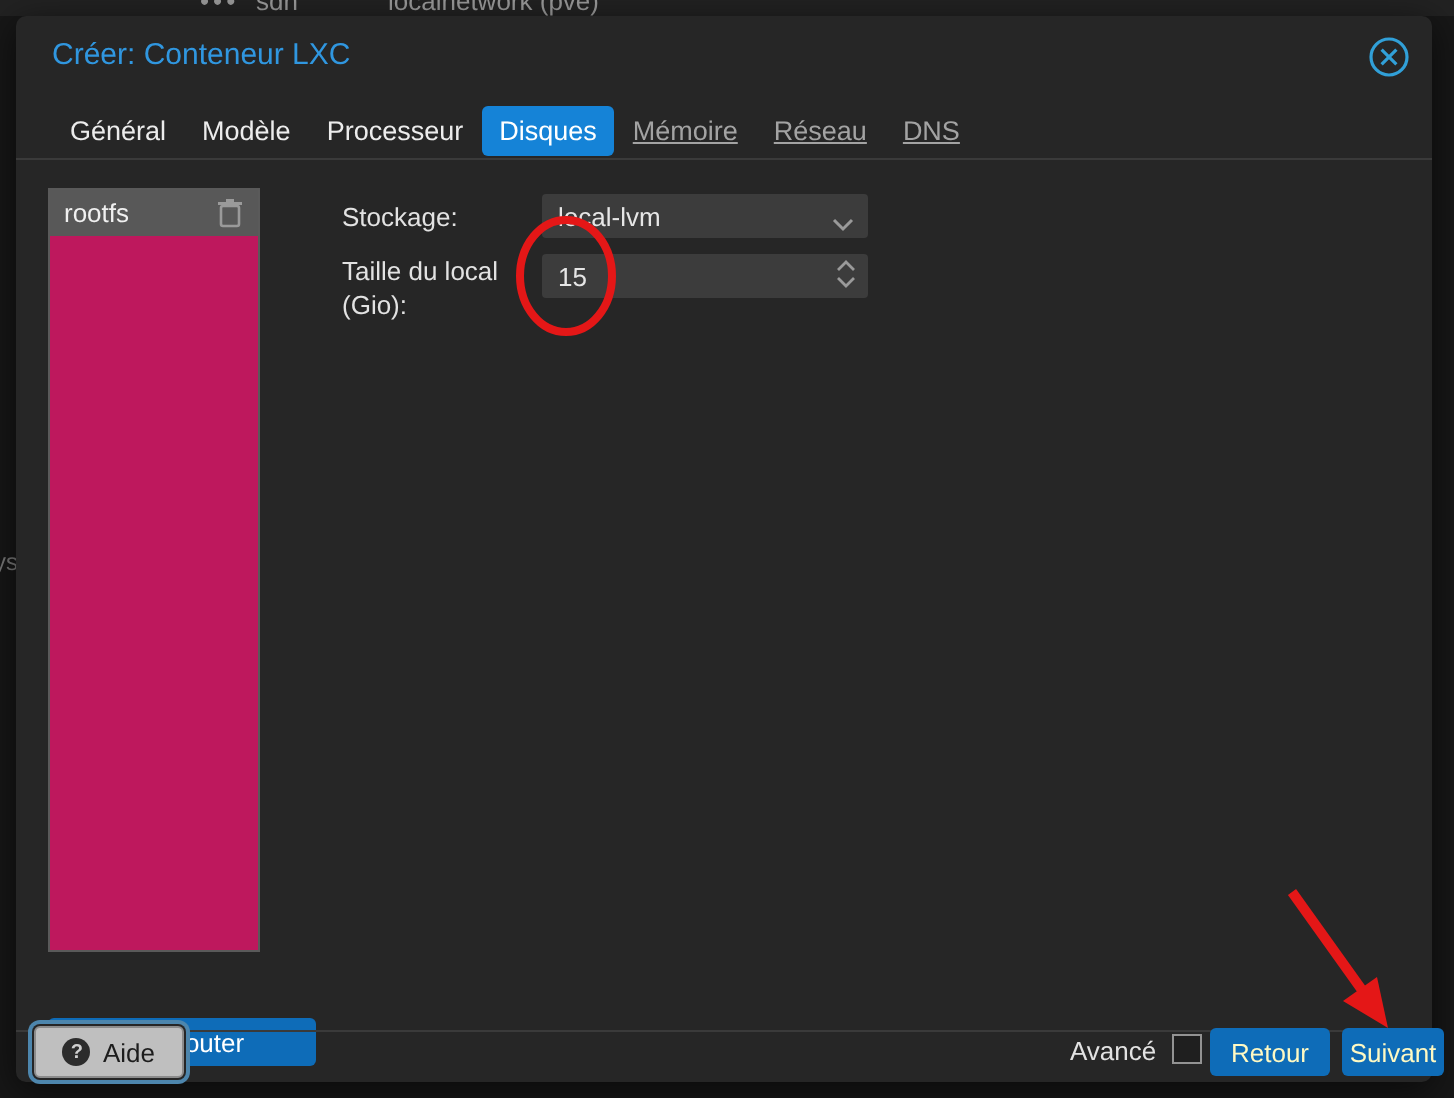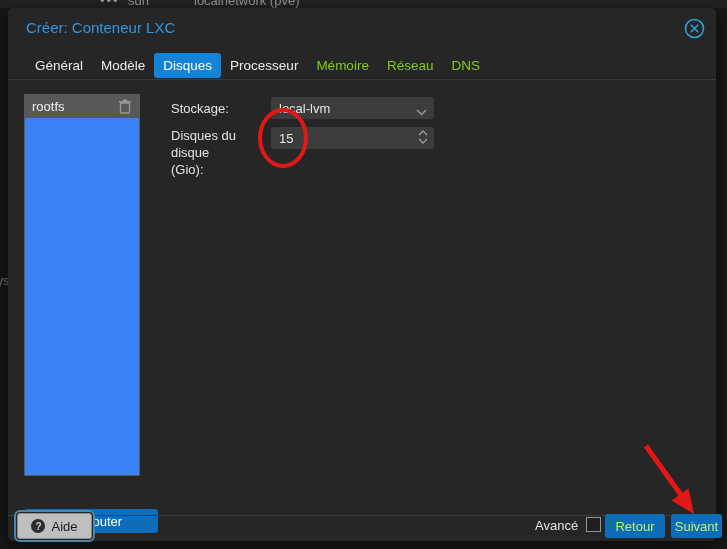--- a/index.html
+++ b/index.html
@@ -38,26 +38,26 @@
   
   .tabbar {
     position: absolute; left: 18px; top: 44px; right: 18px; height: 27px;
     display: flex; align-items: center; 
   }
   .tab {
     font-size: 13.5px; color: #ececec; padding: 5px 9px; border-radius: 3px;
     white-space: nowrap;
   }
   .tab.active { background: #1583d7; color: #fff; }
-  .tab.disabled { color: #84cc16; }
+  .tab.disabled { color: #a3a3a3; text-decoration: underline; }
   .tab-sep { position: absolute; left: 0; top: 71px; width: 708px; height: 1px; background: #3a3a3a; }
   
   .disk-panel {
-    position: absolute; left: 16px; top: 86px; width: 116px; height: 382px;
-    background: #3b82f6; border: 1px solid #5a5a5a;
+    position: absolute; left: 16px; top: 86px; width: 106px; height: 382px;
+    background: #be185d; border: 1px solid #5a5a5a;
   }
   .disk-row {
     height: 23px; background: #585858; color: #f0f0f0; font-size: 13px;
     display: flex; align-items: center; padding: 0 7px; position: relative;
   }
   .disk-row .trash { position: absolute; right: 7px; top: 4px; width: 14px; height: 15px; }
   .add-btn {
     position: absolute; left: 16px; top: 473px; width: 134px; height: 24px;
     background: #0e6cb8; border: none; border-radius: 3px; color: #fff;
     font-size: 13px; font-family: "Liberation Sans", sans-serif;
@@ -89,21 +89,21 @@
     width: 14px; height: 14px; border-radius: 50%; background: #2c2c2c; color: #cfcfcf;
     font-size: 10px; font-weight: bold; display: flex; align-items: center; justify-content: center;
   }
   .advanced-label { position: absolute; left: 527px; top: 510px; font-size: 13px; color: #e2e2e2; }
   .advanced-cb {
     position: absolute; left: 578px; top: 509px; width: 15px; height: 15px;
     background: #1f1f1f; border: 1px solid #939393; cursor: pointer;
   }
   .btn-blue {
     position: absolute; top: 506px; height: 24px; background: #0e6cb8; border: none;
-    border-radius: 3px; color: #bef264; font-size: 13px; font-family: "Liberation Sans", sans-serif;
+    border-radius: 3px; color: #fef9c3; font-size: 13px; font-family: "Liberation Sans", sans-serif;
     cursor: pointer;
   }
   .btn-back { left: 597px; width: 60px; }
   .btn-next { left: 663px; width: 51px; }
   
   .annotation-overlay {
     position: absolute; left: 0; top: 0; width: 727px; height: 549px;
     pointer-events: none; z-index: 5;
   }
 </style>
@@ -124,22 +124,22 @@
   <div class="close-btn">
     <svg width="21" height="21" viewBox="0 0 21 21">
       <circle cx="10.5" cy="10.5" r="9" fill="none" stroke="#31a0d8" stroke-width="1.6"></circle>
       <path d="M6.8 6.8 L14.2 14.2 M14.2 6.8 L6.8 14.2" stroke="#31a0d8" stroke-width="1.6" fill="none"></path>
     </svg>
   </div>
 
   <div class="tabbar">
     <div class="tab">Général</div>
     <div class="tab">Modèle</div>
+    <div class="tab">Processeur</div>
     <div class="tab active">Disques</div>
-    <div class="tab">Processeur</div>
     <div class="tab disabled">Mémoire</div>
     <div class="tab disabled">Réseau</div>
     <div class="tab disabled">DNS</div>
   </div>
   <div class="tab-sep"></div>
 
   <div class="disk-panel">
     <div class="disk-row">
       <span>rootfs</span>
       <span class="trash">
@@ -166,21 +166,21 @@
   <div class="field fld-storage">
     <span>local-lvm</span>
     <span class="chev-down">
       <svg width="11" height="7" viewBox="0 0 11 7">
           <path d="M1 1 L5.5 5.5 L10 1" fill="none" stroke="#9a9a9a" stroke-width="1.5"></path>
         </svg>
     </span>
   </div>
 
   <div class="form-label lbl-size">
-    <span>Disques du disque</span><br>
+    <span>Taille du local</span><br>
     <span>(Gio):</span>
   </div>
   <div class="field fld-size">
     <span>15</span>
     <span class="spin-arrows">
       <svg width="10" height="6" viewBox="0 0 10 6">
           <path d="M1 5 L5 1 L9 5" fill="none" stroke="#9a9a9a" stroke-width="1.4"></path>
         </svg>
       <svg width="10" height="6" viewBox="0 0 10 6">
           <path d="M1 1 L5 5 L9 1" fill="none" stroke="#9a9a9a" stroke-width="1.4"></path>

